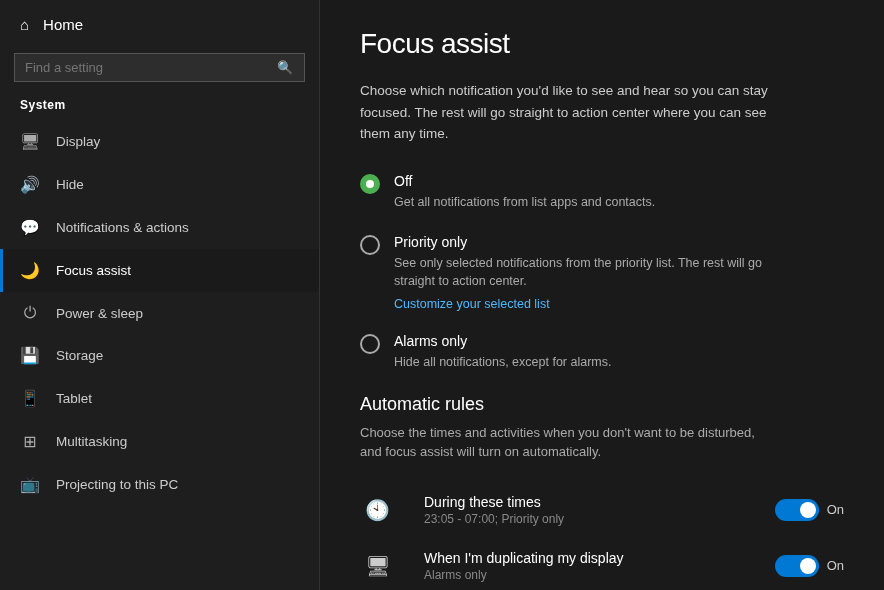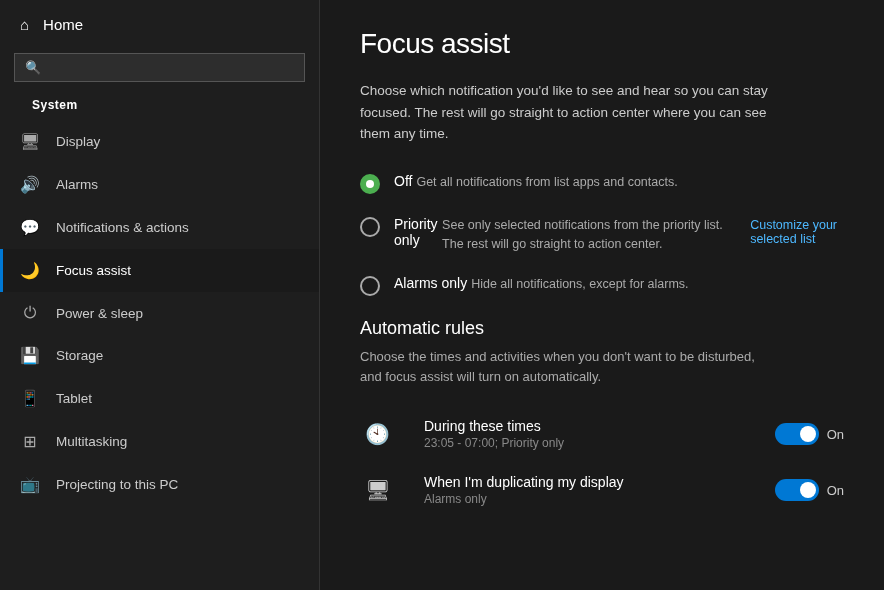--- a/index.html
+++ b/index.html
@@ -47,21 +47,21 @@
       border: none;
       outline: none;
       color: #ccc;
       font-size: 13px;
       flex: 1;
       font-family: inherit;
     }
     .search-icon-glyph { color: #aaa; font-size: 13px; }
 
     .sidebar-section-label {
-      padding: 6px 20px 8px 32px;
+      padding: 6px 20px 8px 20px;
       font-size: 12px;
       font-weight: 600;
       color: #ffffff;
       letter-spacing: 0.5px;
     }
 
     .sidebar-item {
       display: flex;
       align-items: center;
       padding: 12px 20px;
@@ -129,21 +129,21 @@
     }
     .radio-circle.selected::after {
       content: '';
       width: 8px;
       height: 8px;
       border-radius: 50%;
       background: #fff;
     }
     .radio-label {
       display: flex;
-      flex-direction: row;
+      flex-direction: column;
       gap: 4px;
     }
     .radio-label-title {
       font-size: 14px;
       color: #ffffff;
       font-weight: 400;
     }
     .radio-label-desc {
       font-size: 12.5px;
       color: #aaaaaa;
@@ -236,33 +236,34 @@
 </head>
 <body>
 
 <div class="sidebar">
   <div class="sidebar-home">
     <span class="icon">⌂</span>
     <span>Home</span>
   </div>
 
   <div class="search-box">
+    <input type="text" placeholder="Find a setting" style="">
     <span class="search-icon-glyph">🔍</span>
   </div>
 
   <div class="sidebar-section-label">System</div>
 
   <div id="sidebar-items-container">
       <div class="sidebar-item">
     <span class="icon">🖥</span>
     <span>Display</span>
   </div>
       <div class="sidebar-item">
     <span class="icon">🔊</span>
-    <span>Alarms</span>
+    <span>Hide</span>
   </div>
       <div class="sidebar-item">
     <span class="icon">💬</span>
     <span>Notifications &amp; actions</span>
   </div>
       <div class="sidebar-item active">
     <span class="icon">🌙</span>
     <span>Focus assist</span>
   </div>
       <div class="sidebar-item">

